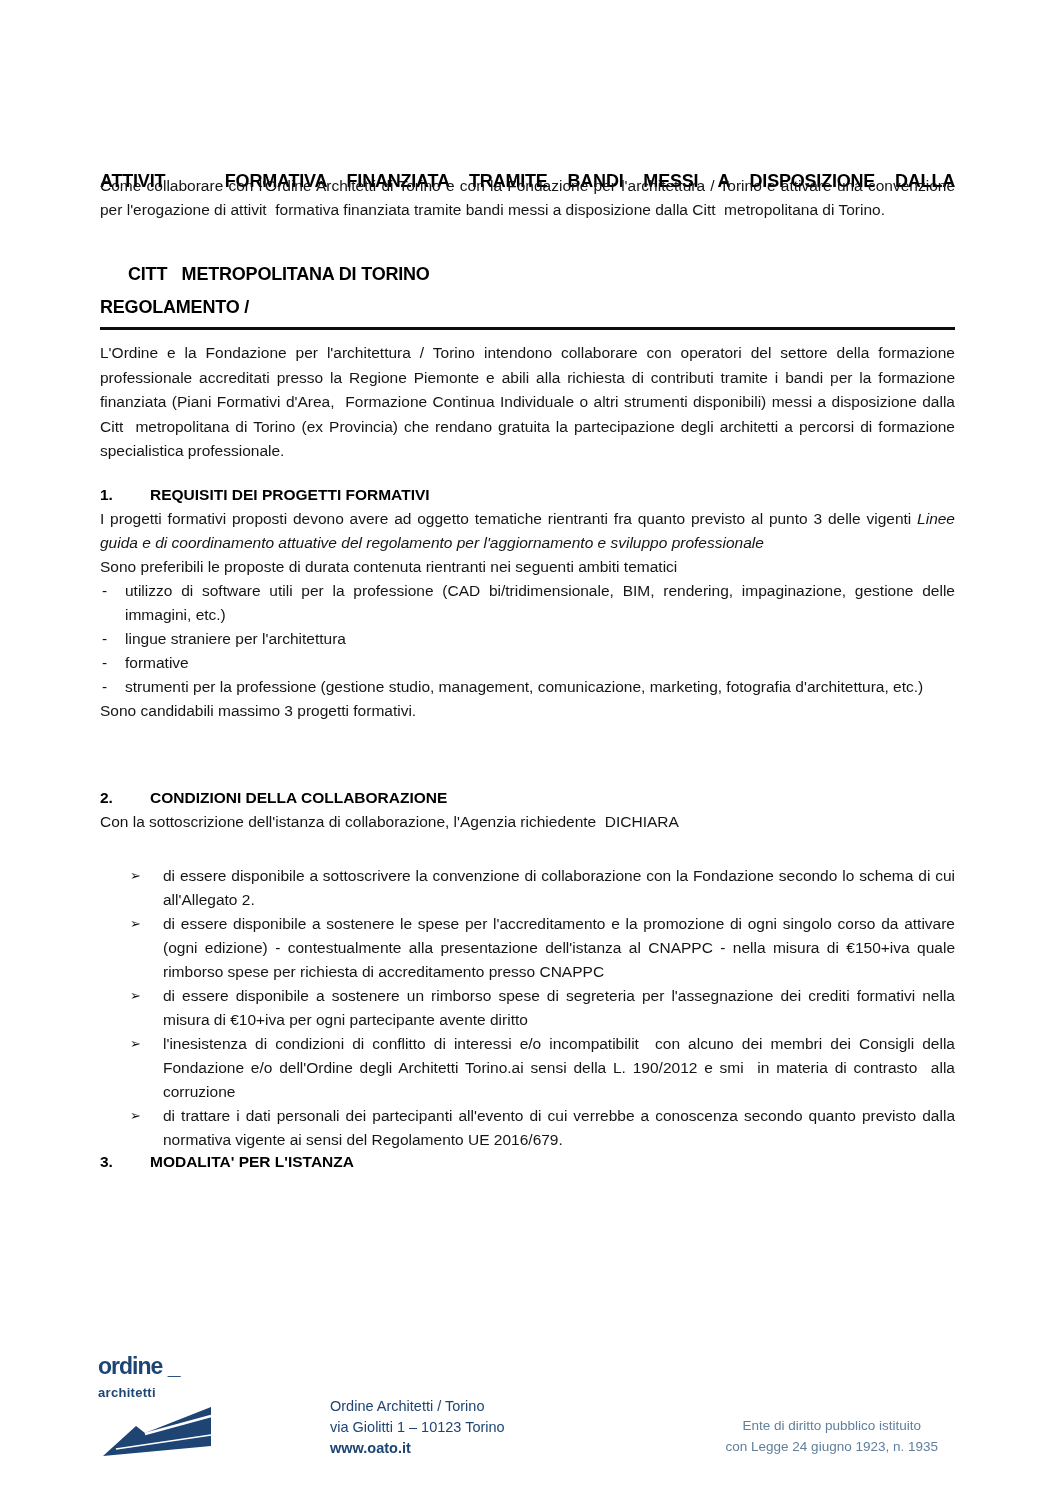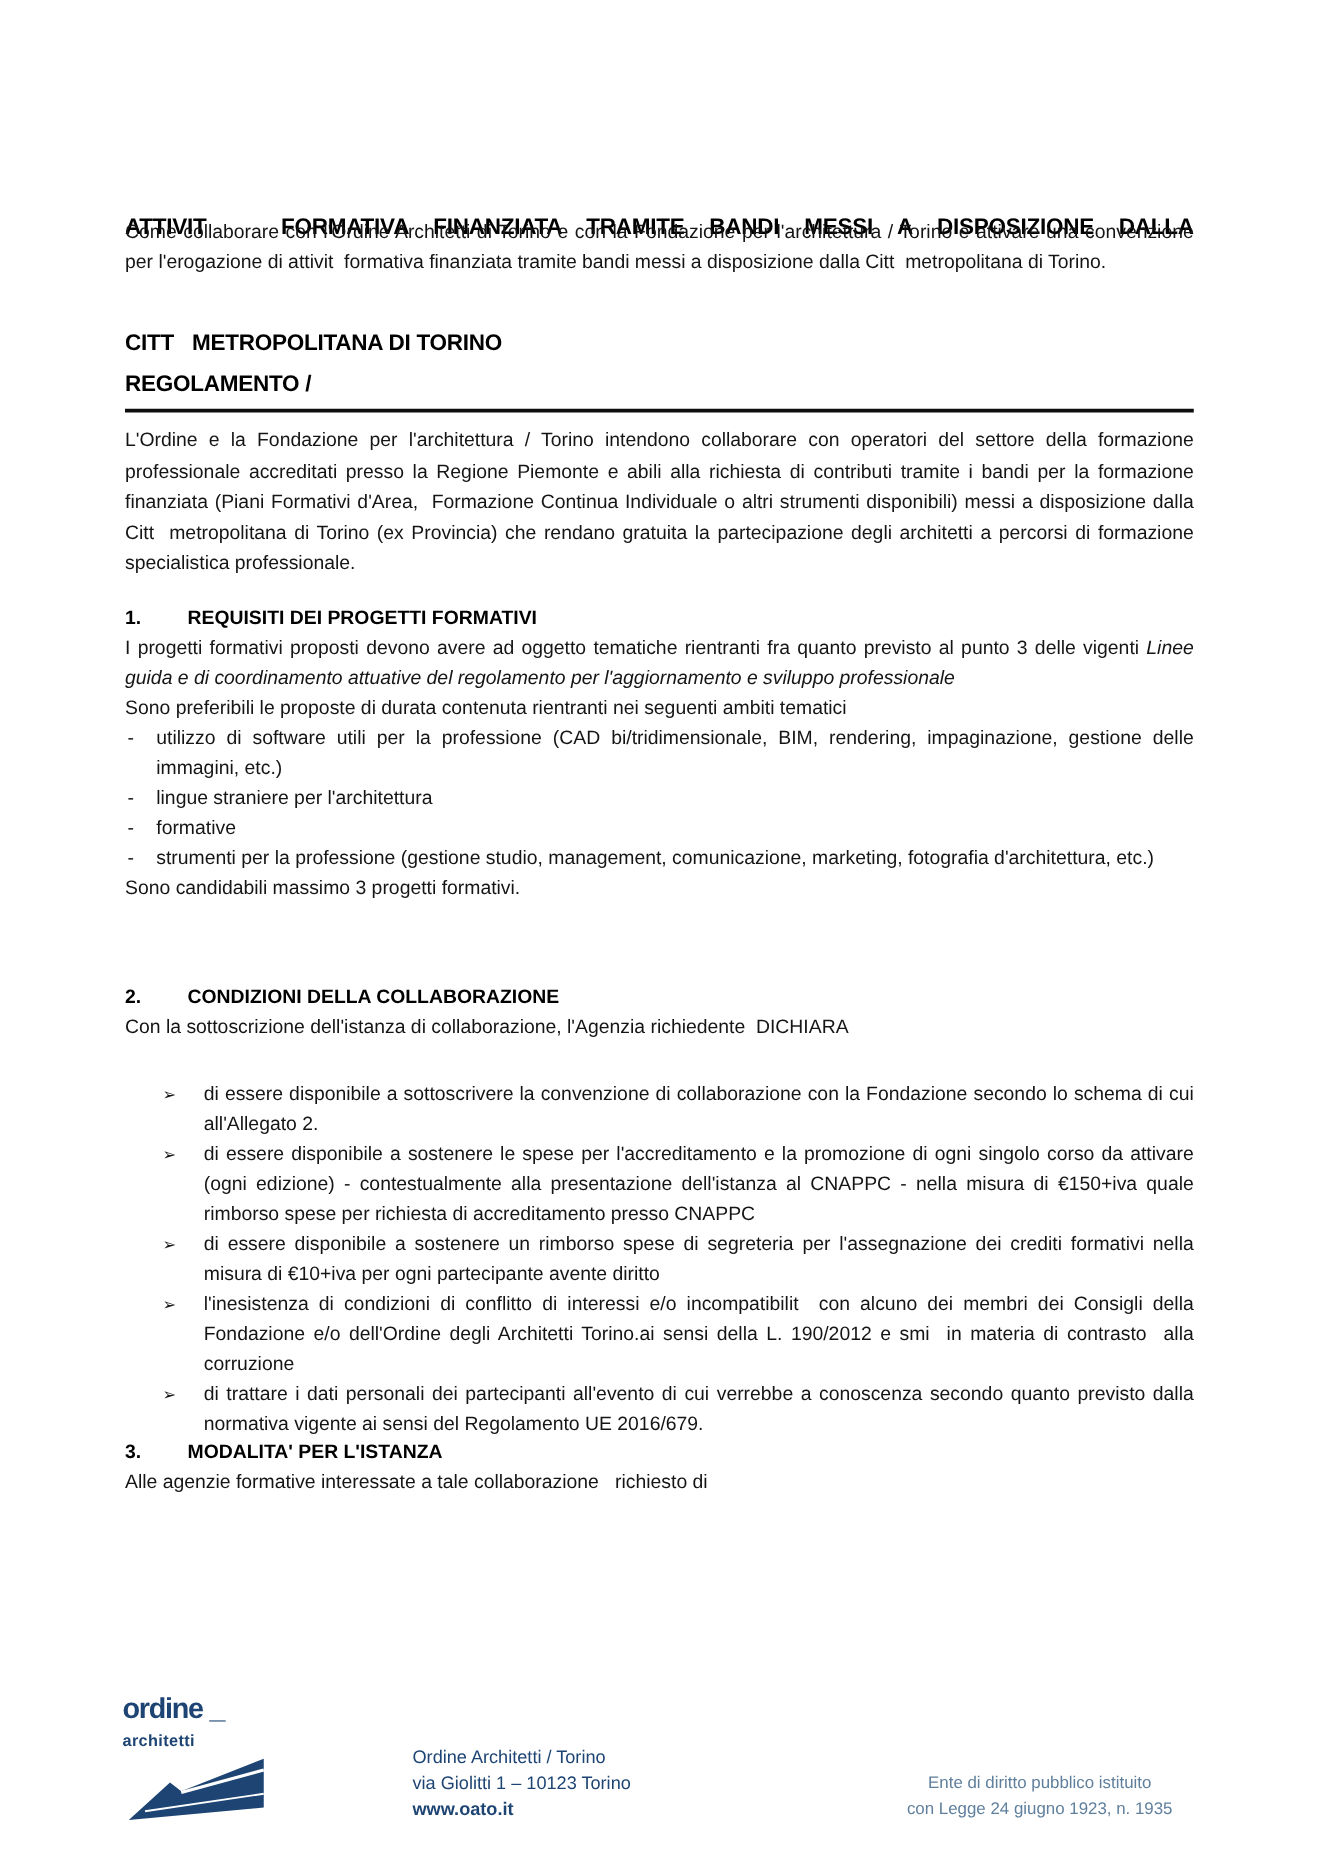--- a/index.html
+++ b/index.html
@@ -10,21 +10,21 @@
     font-family:"Liberation Sans", sans-serif;
     color:#151515;
     overflow:hidden;
   }
   .blk { position:absolute; left:100px; right:103px; }
   .t { white-space:pre-wrap; }
 
   
   .doc-title { top:104px; font-weight:bold; font-size:18px; line-height:31px; letter-spacing:-0.2px; color:#000; }
   .doc-title .l1 { display:block; text-align:justify; text-align-last:justify; }
-  .doc-title .l2 { display:block; }
+  .doc-title .l2 { display:block;margin-left:28px; }
 
   
   .intro { top:174px; font-size:15.5px; line-height:24px; text-align:justify; }
 
   
   .reg-head { top:297px; font-weight:bold; font-size:18px; letter-spacing:-0.2px; padding-bottom:9px; border-bottom:3px solid #0d0d0d; color:#000; }
   .reg-body { top:341px; font-size:15.5px; line-height:24.5px; text-align:justify; }
 
   .sec { font-size:15.5px; line-height:24px; }
   .sec-head { display:flex; font-weight:bold; color:#000; }
@@ -101,21 +101,20 @@
       <li class="t">l'inesistenza di condizioni di conflitto di interessi e/o incompatibilit  con alcuno dei membri dei Consigli della Fondazione e/o dell'Ordine degli Architetti Torino.ai sensi della L. 190/2012 e smi  in materia di contrasto  alla corruzione</li>
       <li class="t">di trattare i dati personali dei partecipanti all'evento di cui verrebbe a conoscenza secondo quanto previsto dalla normativa vigente ai sensi del Regolamento UE 2016/679.</li>
     </ul>
   </div>
 
   <div class="blk sec sec3">
     <div class="sec-head">
       <span class="num">3.</span>
       <span>MODALITA' PER L'ISTANZA</span>
     </div>
-    <div class="t">Alle agenzie formative interessate a tale collaborazione   richiesto di</div>
   </div>
 
   <div class="footer-logo" style="color: rgb(29, 68, 115);">
     <div class="logo-word">ordine _</div>
     <div class="logo-sub">architetti</div>
     <div class="logo-mark">
       <svg width="115" height="58" viewBox="0 0 115 58" xmlns="http://www.w3.org/2000/svg">
         <path class="mark-fill" d="M5 52 L38 22 L47 29 L113 3 L113 42 Z" fill="#1d4473"></path>
         <line x1="47" y1="30" x2="113" y2="12" stroke="#ffffff" stroke-width="2.5"></line>
         <line x1="18" y1="45" x2="113" y2="31" stroke="#ffffff" stroke-width="1.5"></line>

